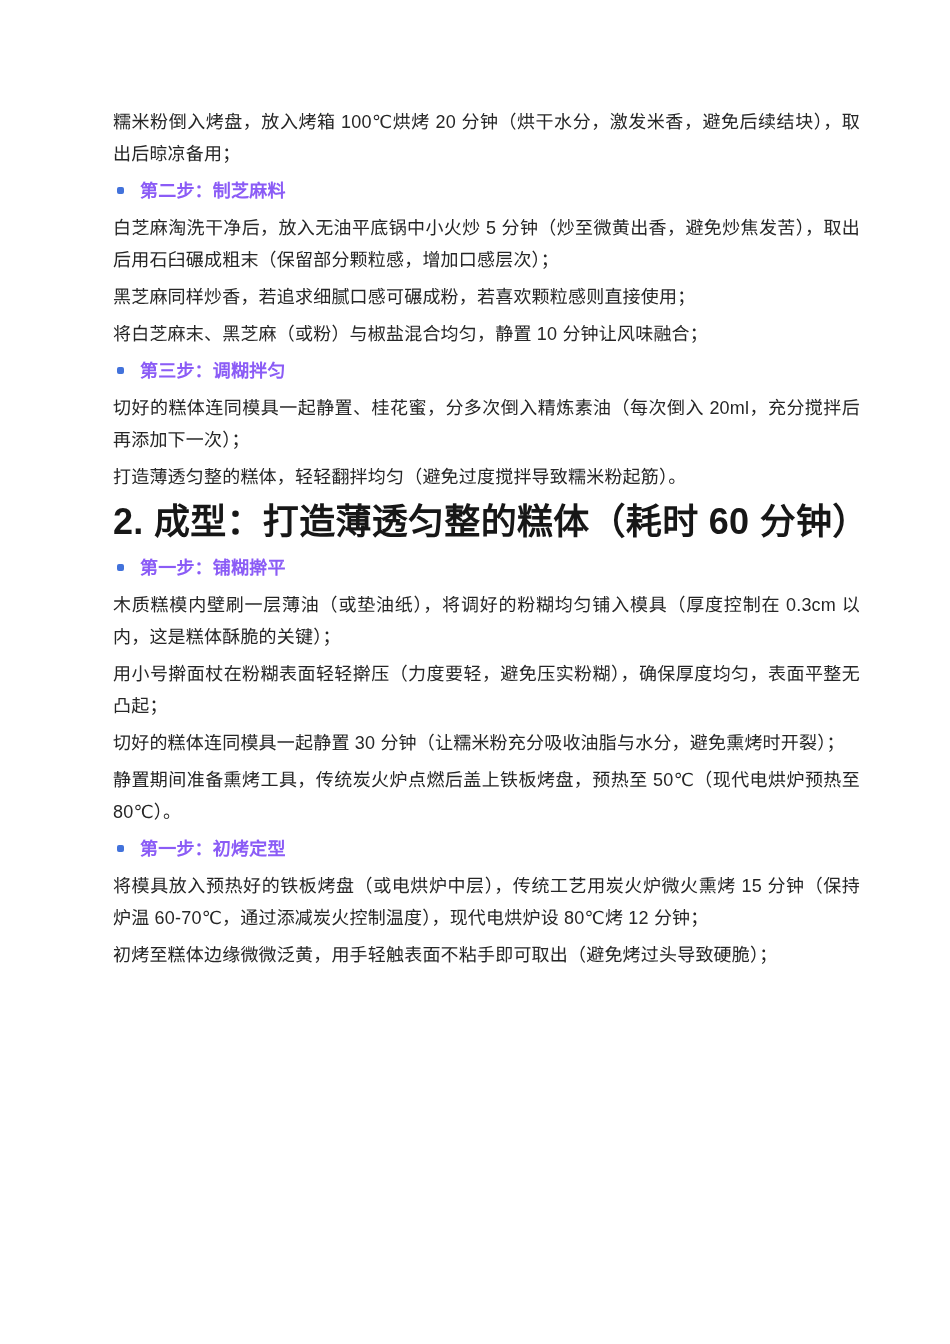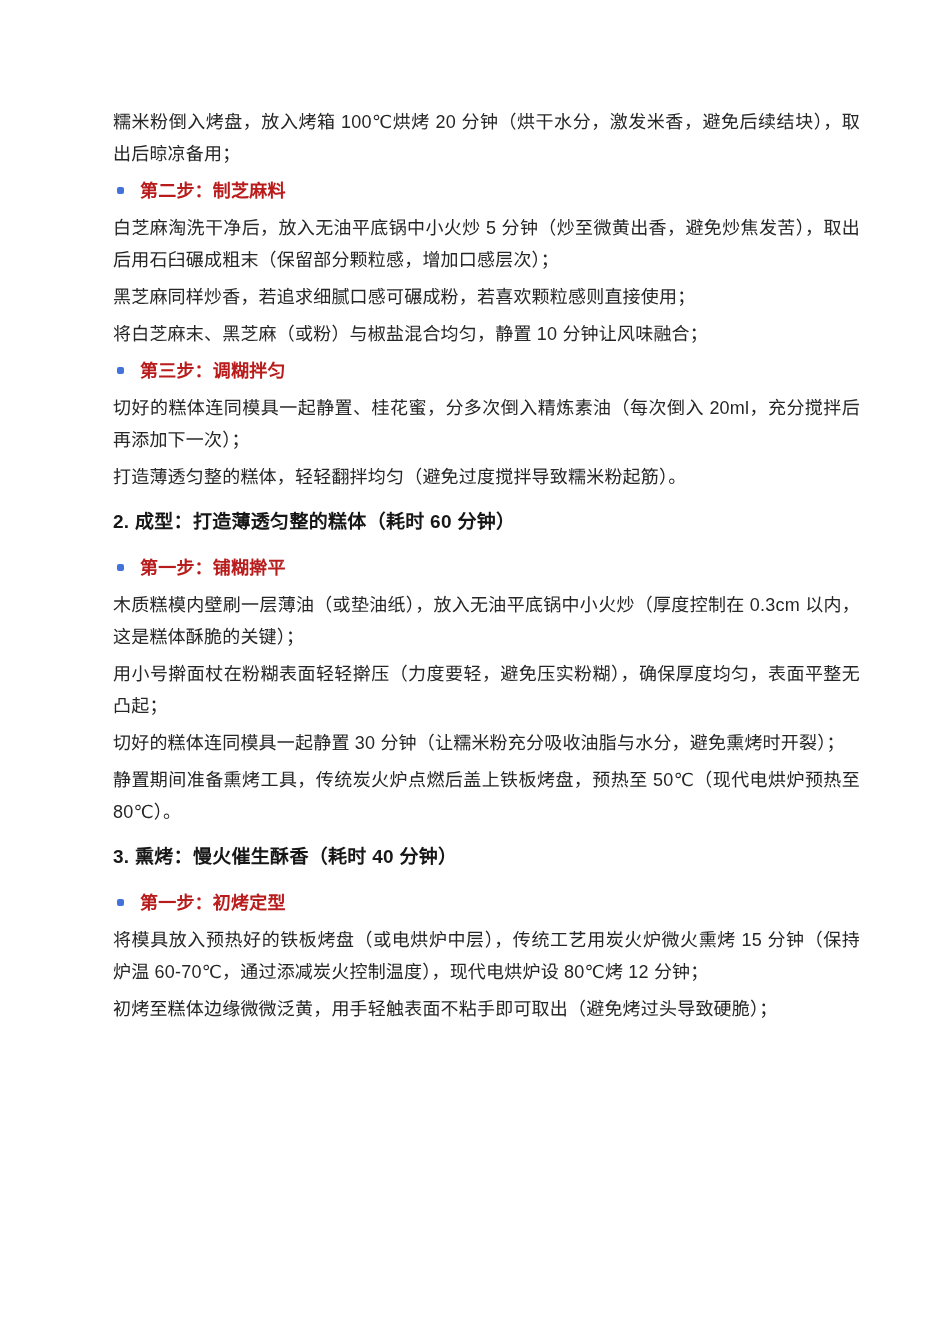--- a/index.html
+++ b/index.html
@@ -41,47 +41,46 @@
     position: absolute;
     left: 4px;
     top: 12px;
     width: 7px;
     height: 7px;
     border-radius: 2px;
     background: var(--bullet-color, #4272db);
   }
   .bullet-text {
     font-weight: 700;
-    color: #b91c1c;
+    color: #8b5cf6;
     letter-spacing: 0.2px;
   }
   .section-heading {
     margin: 8px 0 9px;
-    font-size: 19px;
+    font-size: 36px;
     line-height: 42px;
     font-weight: 700;
     color: #171717;
     letter-spacing: 0.3px;
   }
 </style>
 </head>
 <body>
 
 <main class="doc">
     <p class="para">糯米粉倒入烤盘，放入烤箱 100℃烘烤 20 分钟（烘干水分，激发米香，避免后续结块），取出后晾凉备用；</p>
     <div class="bullet-item"><span class="bullet-dot"></span><span class="bullet-text">第二步：制芝麻料</span></div>
     <p class="para">白芝麻淘洗干净后，放入无油平底锅中小火炒 5 分钟（炒至微黄出香，避免炒焦发苦），取出后用石臼碾成粗末（保留部分颗粒感，增加口感层次）；</p>
     <p class="para">黑芝麻同样炒香，若追求细腻口感可碾成粉，若喜欢颗粒感则直接使用；</p>
     <p class="para">将白芝麻末、黑芝麻（或粉）与椒盐混合均匀，静置 10 分钟让风味融合；</p>
     <div class="bullet-item"><span class="bullet-dot"></span><span class="bullet-text">第三步：调糊拌匀</span></div>
     <p class="para">切好的糕体连同模具一起静置、桂花蜜，分多次倒入精炼素油（每次倒入 20ml，充分搅拌后再添加下一次）；</p>
     <p class="para">打造薄透匀整的糕体，轻轻翻拌均匀（避免过度搅拌导致糯米粉起筋）。</p>
     <h2 class="section-heading">2. 成型：打造薄透匀整的糕体（耗时 60 分钟）</h2>
     <div class="bullet-item"><span class="bullet-dot"></span><span class="bullet-text">第一步：铺糊擀平</span></div>
-    <p class="para">木质糕模内壁刷一层薄油（或垫油纸），放入无油平底锅中小火炒（厚度控制在 0.3cm 以内，这是糕体酥脆的关键）；</p>
+    <p class="para">木质糕模内壁刷一层薄油（或垫油纸），将调好的粉糊均匀铺入模具（厚度控制在 0.3cm 以内，这是糕体酥脆的关键）；</p>
     <p class="para">用小号擀面杖在粉糊表面轻轻擀压（力度要轻，避免压实粉糊），确保厚度均匀，表面平整无凸起；</p>
     <p class="para">切好的糕体连同模具一起静置 30 分钟（让糯米粉充分吸收油脂与水分，避免熏烤时开裂）；</p>
     <p class="para">静置期间准备熏烤工具，传统炭火炉点燃后盖上铁板烤盘，预热至 50℃（现代电烘炉预热至 80℃）。</p>
-    <h2 class="section-heading">3. 熏烤：慢火催生酥香（耗时 40 分钟）</h2>
     <div class="bullet-item"><span class="bullet-dot"></span><span class="bullet-text">第一步：初烤定型</span></div>
     <p class="para">将模具放入预热好的铁板烤盘（或电烘炉中层），传统工艺用炭火炉微火熏烤 15 分钟（保持炉温 60-70℃，通过添减炭火控制温度），现代电烘炉设 80℃烤 12 分钟；</p>
     <p class="para">初烤至糕体边缘微微泛黄，用手轻触表面不粘手即可取出（避免烤过头导致硬脆）；</p>
   </main>
 
 </body></html>

